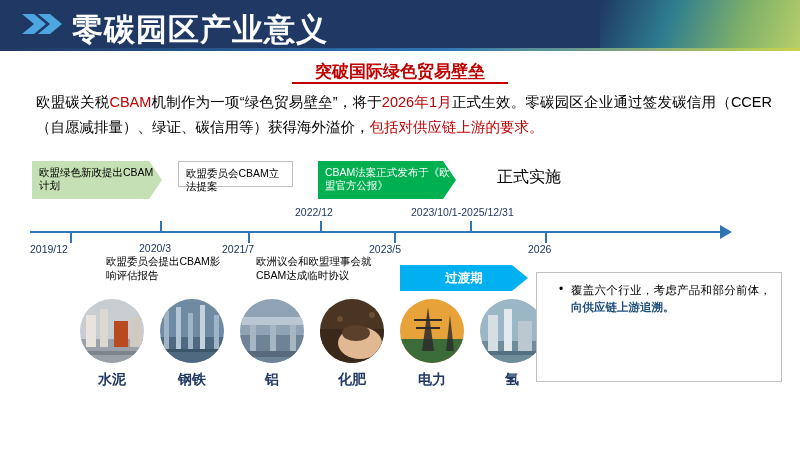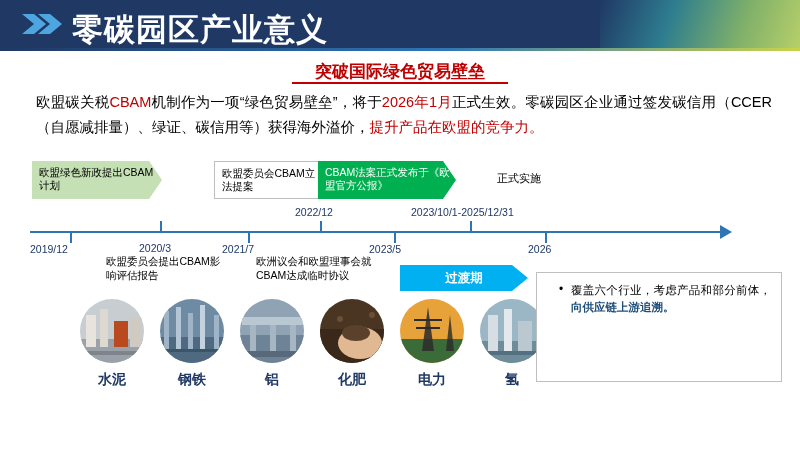--- a/index.html
+++ b/index.html
@@ -116,21 +116,21 @@
     <polygon points="16,0 28,0 40,10 28,20 16,20 28,10" fill="#4da6e0"></polygon>
   </svg>
   <div class="header-title">零碳园区产业意义</div>
 </div>
 <div class="header-underline"></div>
 
 <div class="section-title">突破国际绿色贸易壁垒</div>
 <div class="section-underline"></div>
 
 <div class="para">
-  <span>欧盟碳关税</span><span class="red">CBAM</span><span>机制作为一项“绿色贸易壁垒”，将于</span><span class="red">2026年1月</span><span>正式生效。零碳园区企业通过签发碳信用（CCER（自愿减排量）、绿证、碳信用等）获得海外溢价，</span><span class="red">提升产品在欧盟的竞争力。</span>
+  <span>欧盟碳关税</span><span class="red">CBAM</span><span>机制作为一项“绿色贸易壁垒”，将于</span><span class="red">2026年1月</span><span>正式生效。零碳园区企业通过签发碳信用（CCER（自愿减排量）、绿证、碳信用等）获得海外溢价，</span><span class="red">包括对供应链上游的要求。</span>
 </div>
 
 <div class="tl-line"></div>
 <div class="tl-arrow"></div>
 
 <div class="tick" style="left:70px;top:232px;"></div>
 <div class="tick" style="left:160px;top:221px;"></div>
 <div class="tick" style="left:248px;top:232px;"></div>
 <div class="tick" style="left:320px;top:221px;"></div>
 <div class="tick" style="left:394px;top:232px;"></div>
@@ -139,23 +139,23 @@
 
 <div class="tickdate" style="left:30px;top:243px;">2019/12</div>
 <div class="tickdate" style="left:139px;top:206px;margin-top:36px;">2020/3</div>
 <div class="tickdate" style="left:222px;top:243px;">2021/7</div>
 <div class="tickdate" style="left:295px;top:206px;">2022/12</div>
 <div class="tickdate" style="left:369px;top:243px;">2023/5</div>
 <div class="tickdate" style="left:411px;top:206px;">2023/10/1-2025/12/31</div>
 <div class="tickdate" style="left:528px;top:243px;">2026</div>
 
 <div class="cbox green" style="left:32px;top:161px;width:130px;height:38px;">欧盟绿色新政提出CBAM计划</div>
-<div class="cbox white" style="left:178px;top:161px;width:115px;height:38px;margin-left:36px;">欧盟委员会CBAM立法提案</div>
+<div class="cbox white" style="left:178px;top:161px;width:115px;height:26px;">欧盟委员会CBAM立法提案</div>
 <div class="cbox darkgreen" style="left:318px;top:161px;width:138px;height:38px;">CBAM法案正式发布于《欧盟官方公报》</div>
-<div class="cbox plain" style="left:490px;top:167px;width:110px;height:20px;font-size:11px;">正式实施</div>
+<div class="cbox plain" style="left:490px;top:167px;width:110px;height:20px;font-size:16px;font-family:Liberation Mono, monospace;">正式实施</div>
 
 <div class="tbox" style="left:106px;top:255px;width:118px;">欧盟委员会提出CBAM影响评估报告</div>
 <div class="tbox" style="left:256px;top:255px;width:122px;">欧洲议会和欧盟理事会就CBAM达成临时协议</div>
 
 <div class="transition">过渡期</div>
 
 <div class="ind" style="left:78px;top:297px;position:absolute;">
   <div class="circ">
     <svg width="68" height="68" viewBox="0 0 68 68">
       <rect width="68" height="68" fill="#c8cdd2"></rect>

